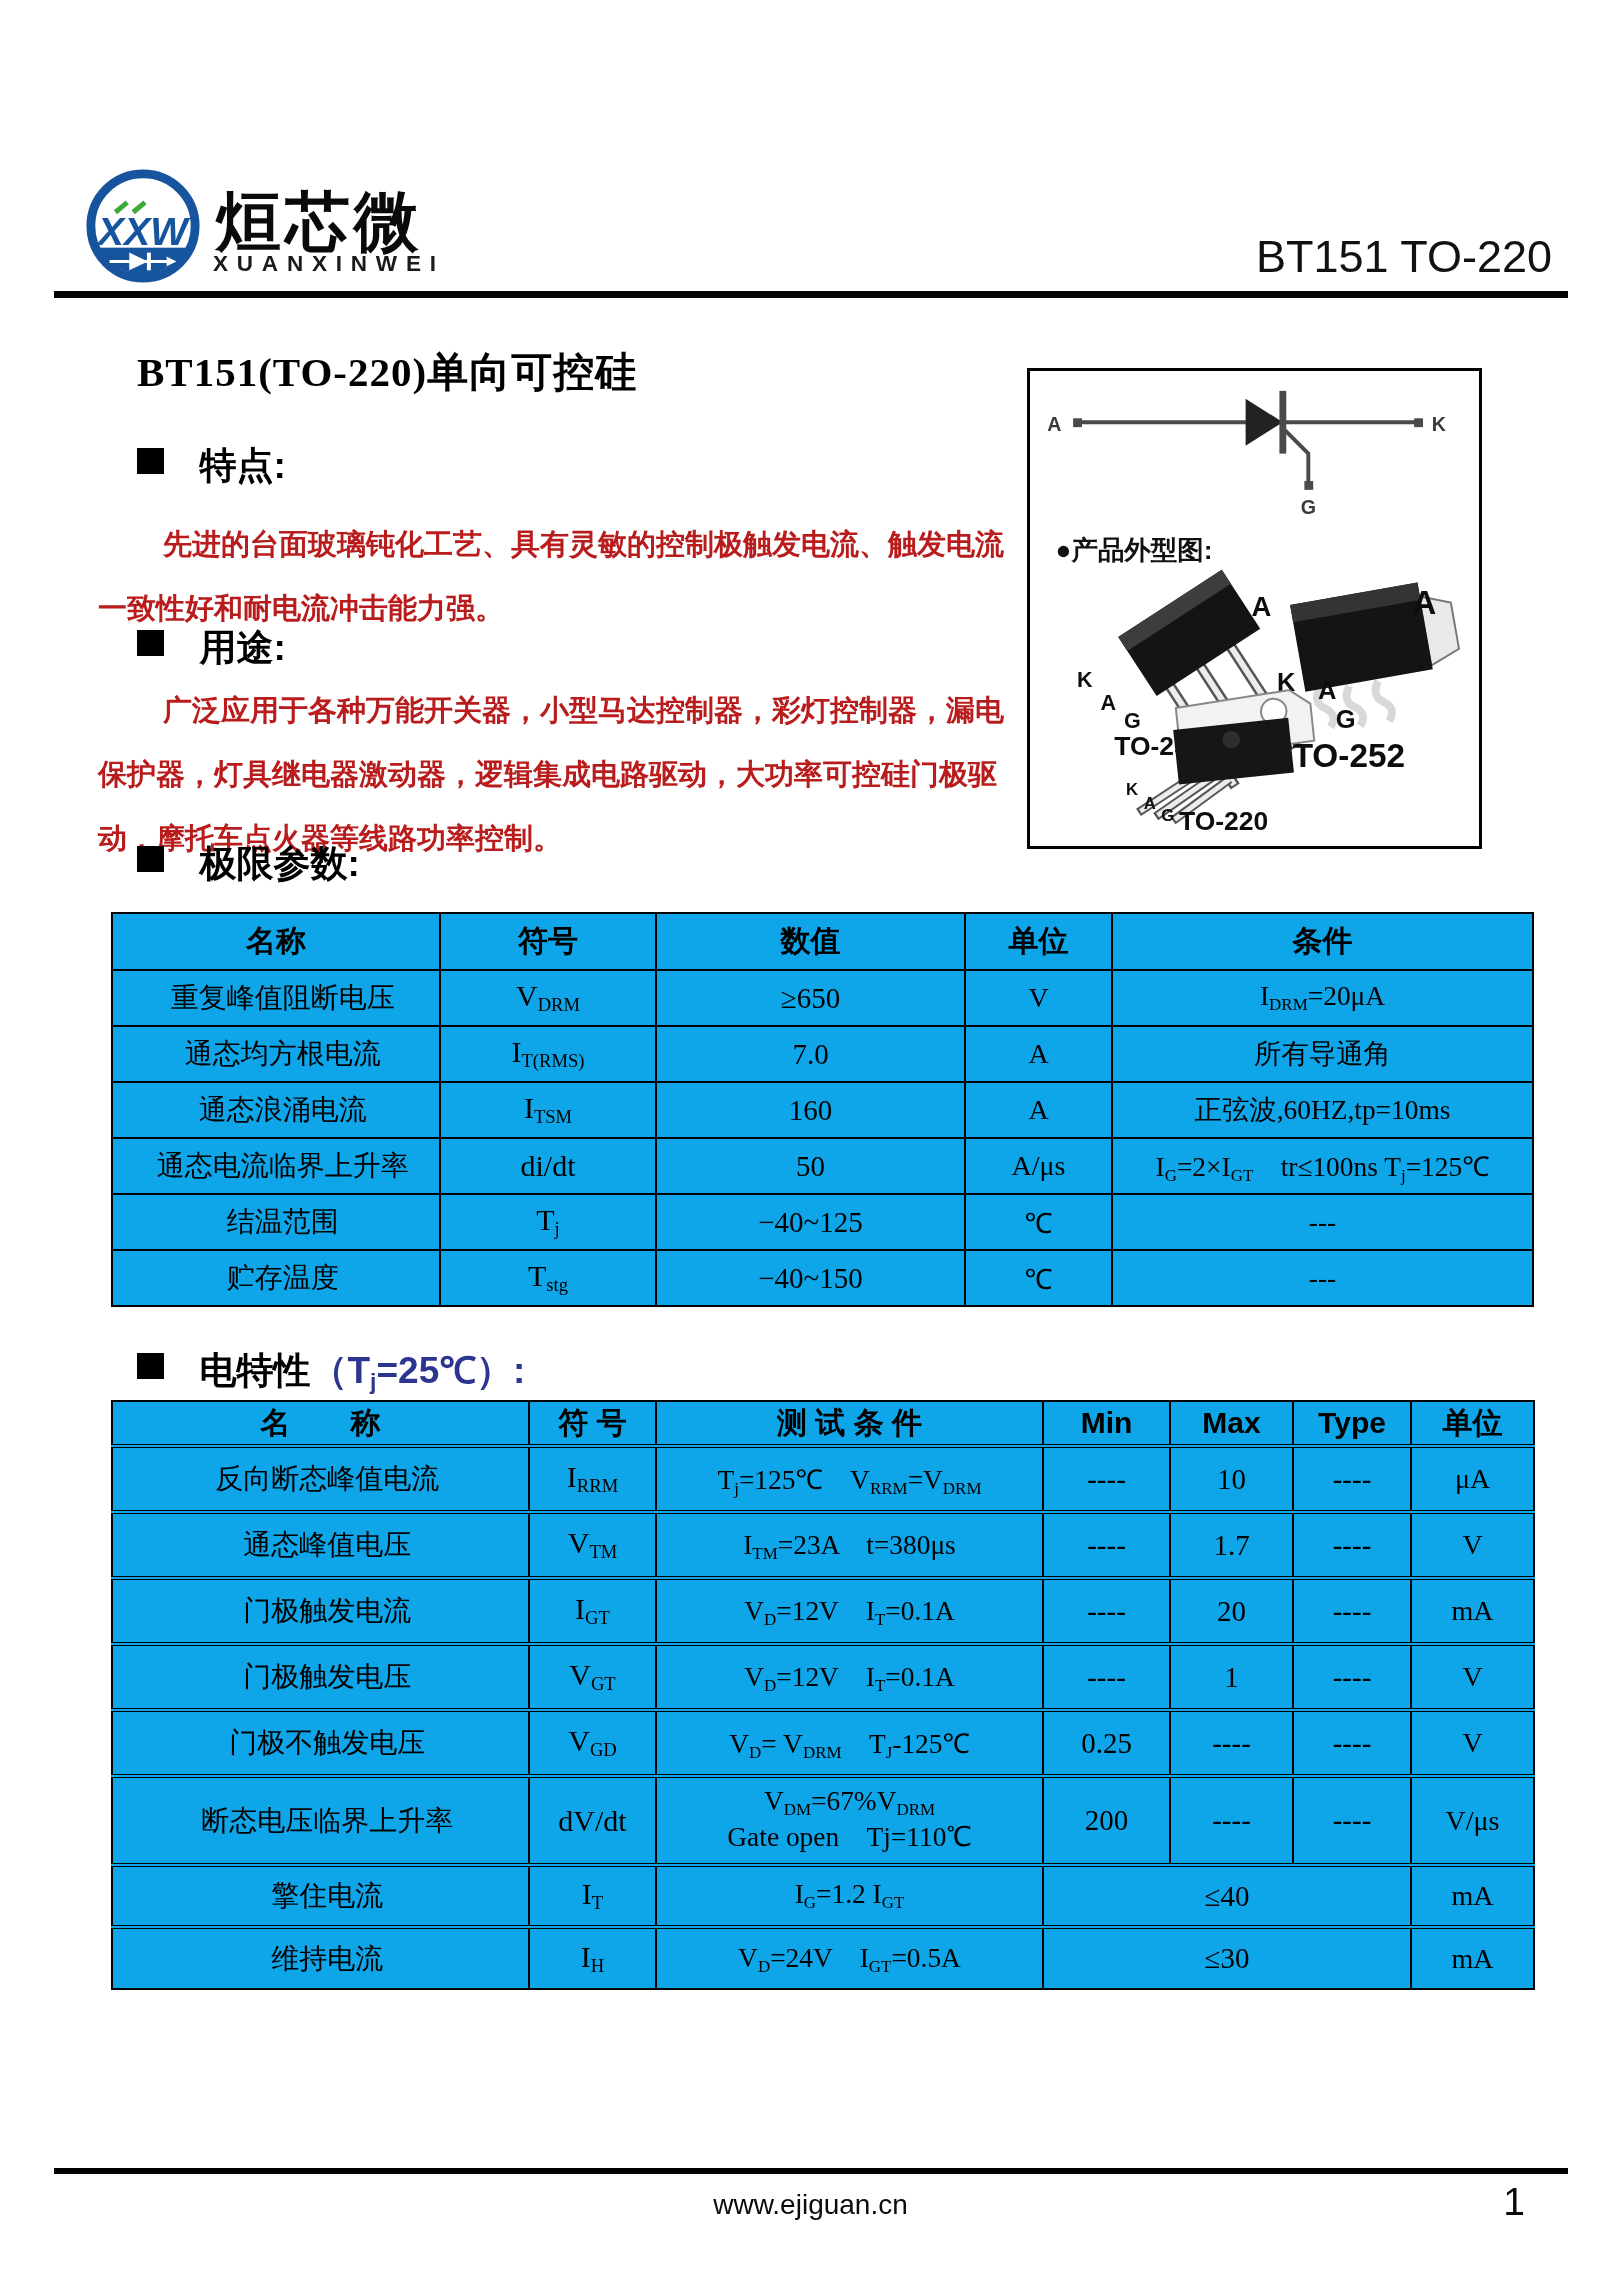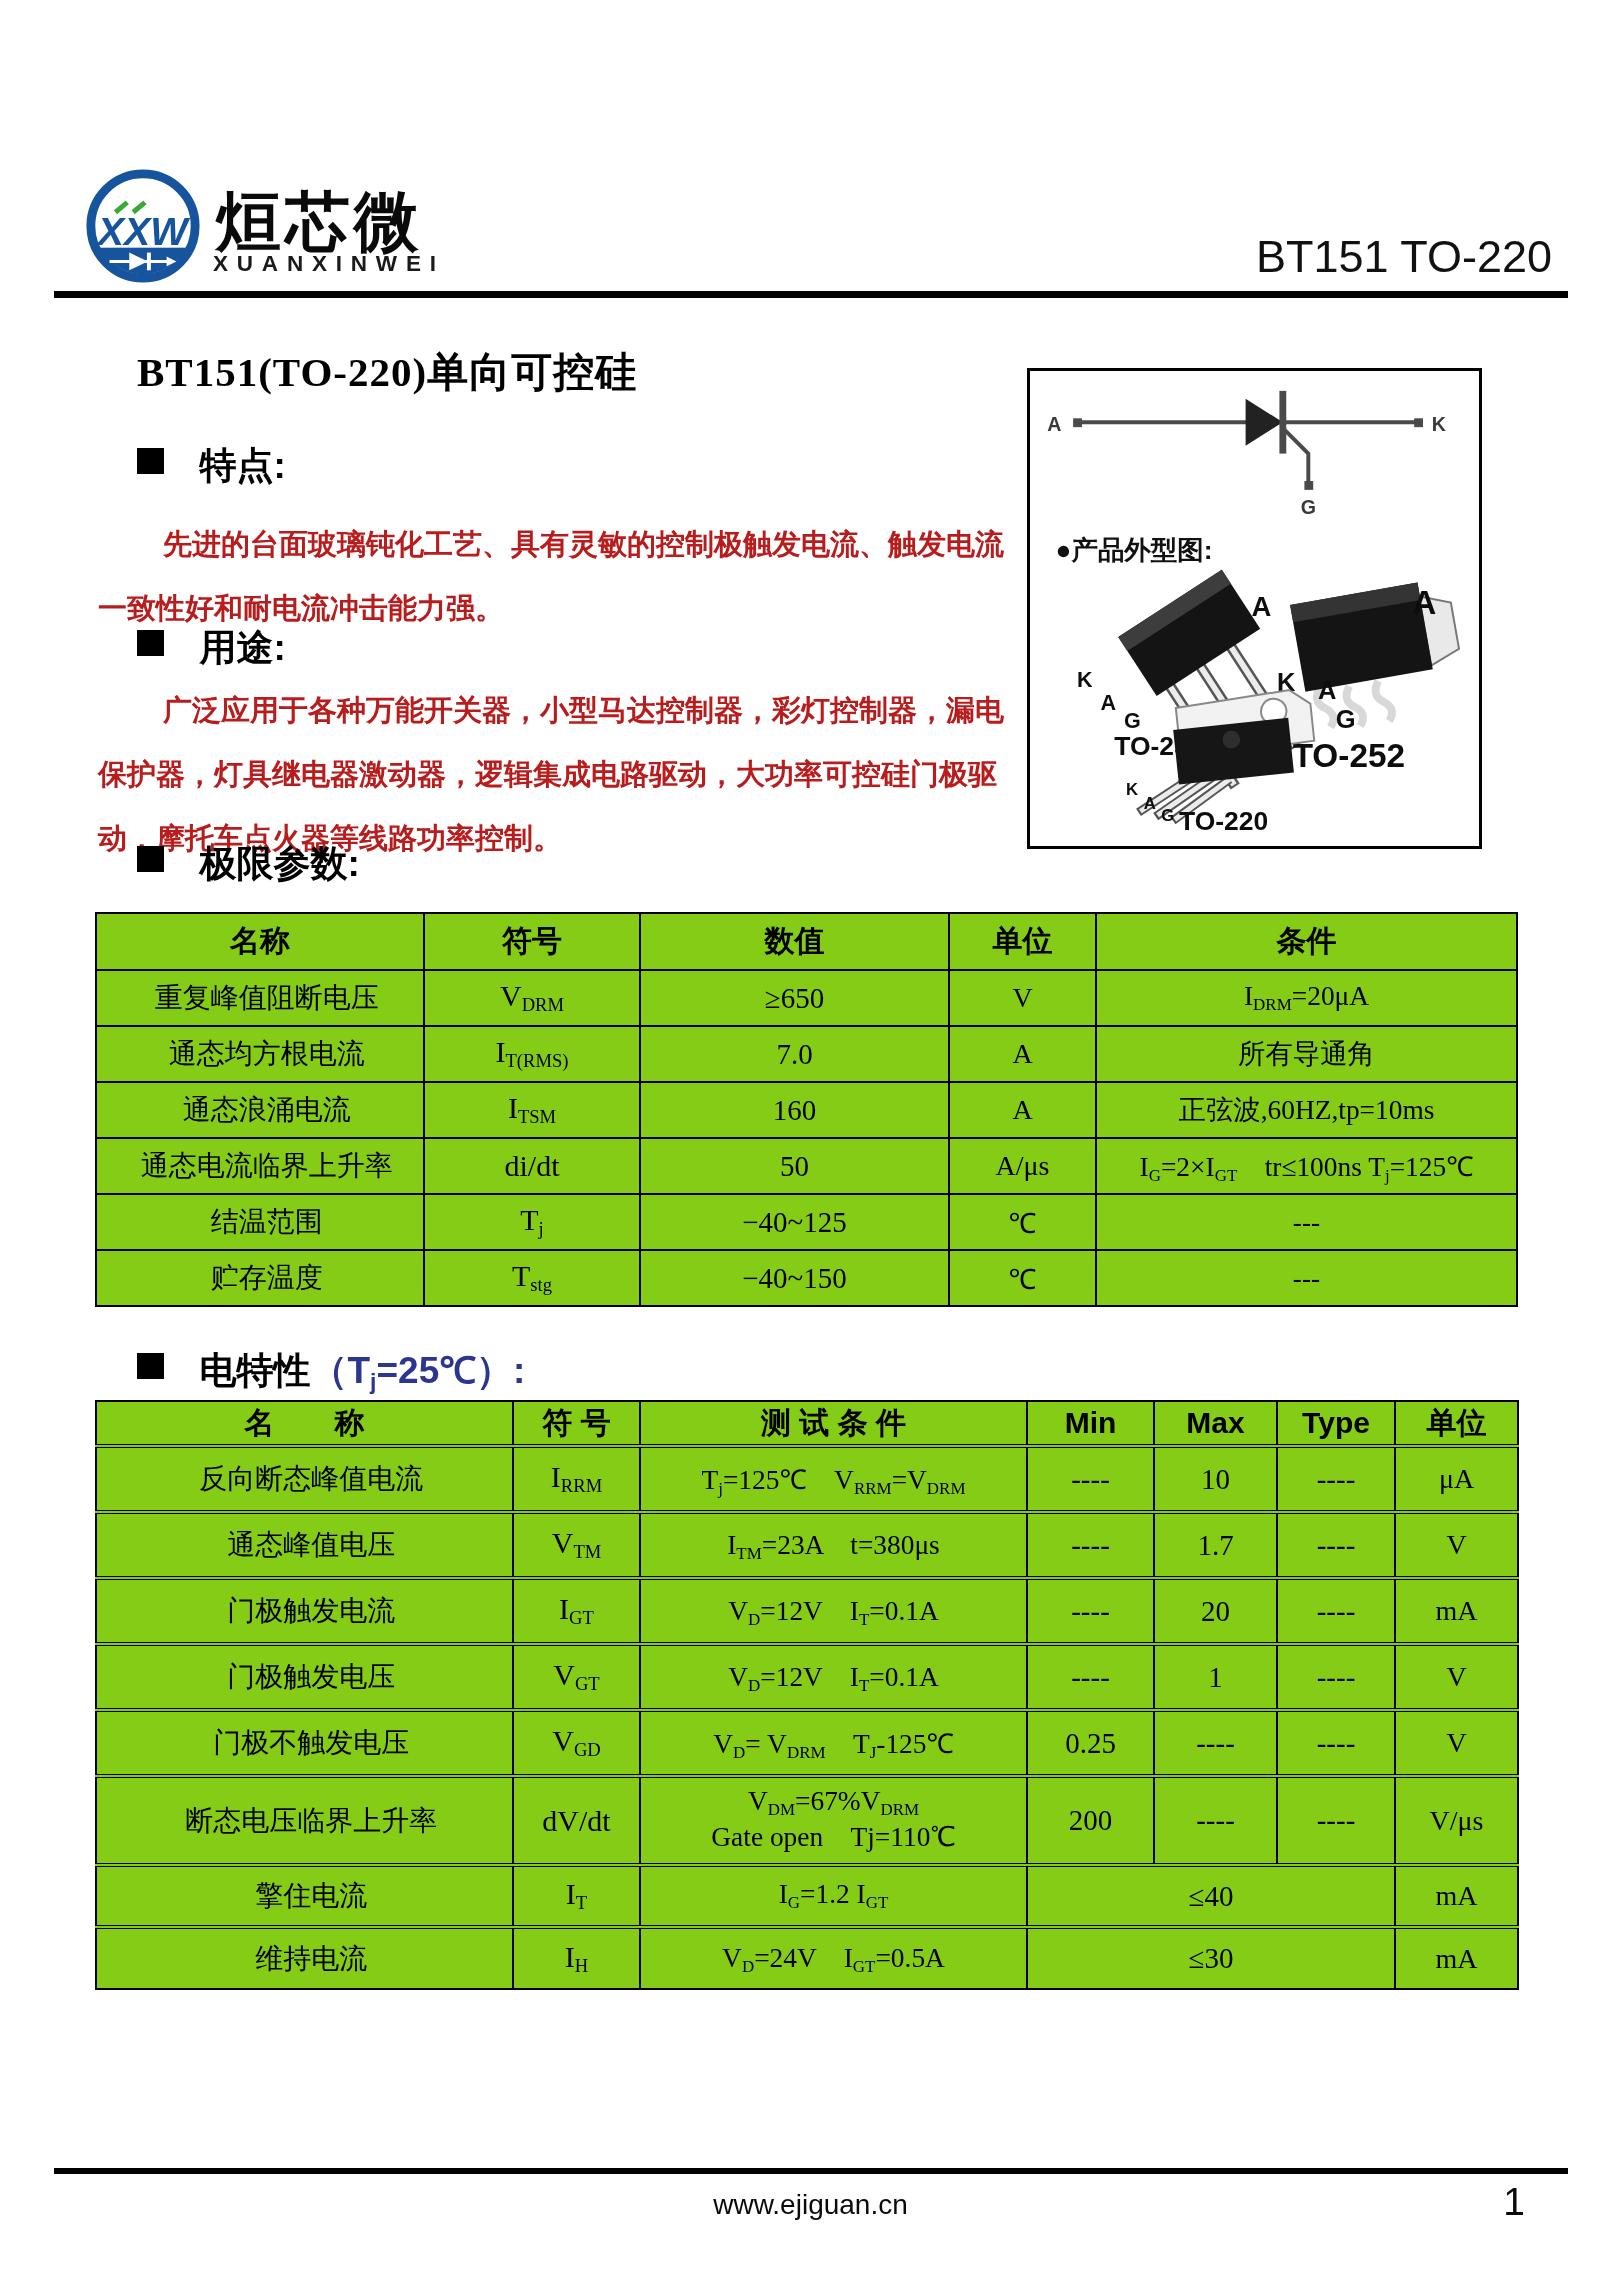--- a/index.html
+++ b/index.html
@@ -24,21 +24,21 @@
   .pline.indent{text-indent:65px;}
   .elec-blue{color:#2c3590;}
   
   .outline-box{position:absolute;left:1027px;top:368px;width:449px;height:475px;border:3.9px solid #000;background:#fff;}
   .pinlabel{font-size:20px;font-weight:600;fill:#3a3a3a;font-family:"Liberation Sans",sans-serif;}
   .cap{font-size:27px;font-weight:700;fill:#111;}
   .pl{font-weight:800;fill:#0d0d0d;font-family:"Liberation Sans",sans-serif;}
   .pkg-name{font-size:27px;font-weight:800;fill:#0d0d0d;}
   .pkg-name2{font-size:34px;font-weight:800;fill:#0d0d0d;}
   
-  table{position:absolute;left:95px;border-collapse:collapse;table-layout:fixed;background:#84cc16;}
+  table{position:absolute;left:111px;border-collapse:collapse;table-layout:fixed;background:#0ea5e9;}
   .t1{top:912px;width:1421px;border:2.9px solid #000;}
   .t2{top:1400px;width:1421px;border:2.9px solid #000;}
   th,td{border:2px solid #000;text-align:center;vertical-align:middle;padding:0;overflow:hidden;}
   .t2 tbody td{border-top:4.9px double #000;}
   th{font-size:30px;font-weight:800;font-family:"Liberation Sans",sans-serif;}
   .c-name{text-align:center;padding-left:13.7px;font-size:28px;font-family:"Liberation Serif",serif;}
   .c-sym{font-size:30px;font-family:"Liberation Serif",serif;}
   .c-val,.c-min,.c-max,.c-type{font-size:29px;font-family:"Liberation Serif",serif;}
   .c-unit{font-size:28px;font-family:"Liberation Serif",serif;}
   .c-cond{font-size:27.4px;font-family:"Liberation Serif",serif;}

